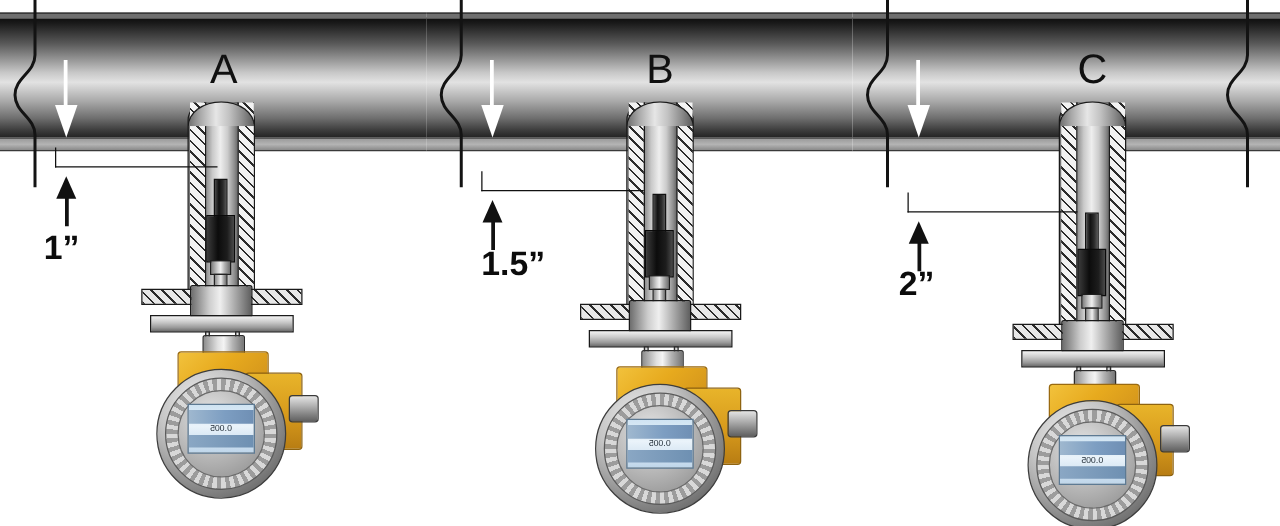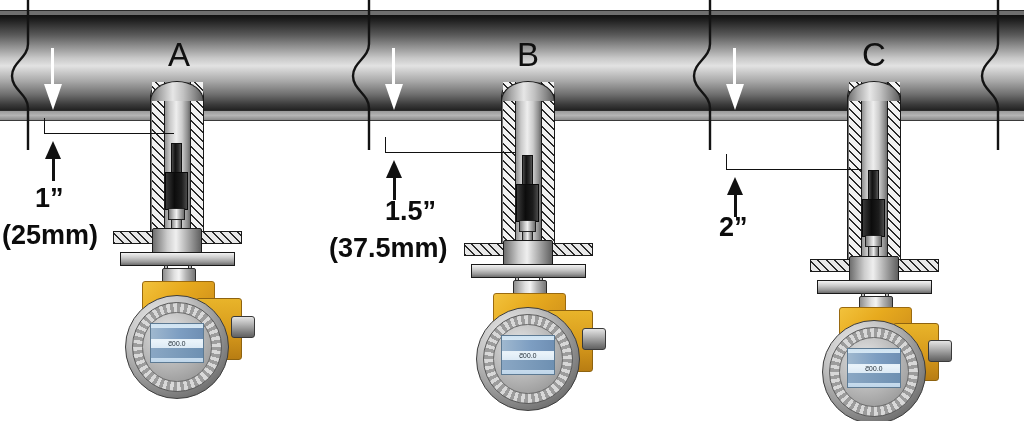--- a/index.html
+++ b/index.html
@@ -411,21 +411,20 @@
       </div>
     </div>
 
     <div class="dim-leader" style="left:44px; top:133px; width:130px;"></div>
     <div class="dim-tick" style="left:44px; top:118px; height:16px;"></div>
     <div class="dim-arrow" style="left:45px; top:141px; height:40px;">
       <div class="a-shaft" style="height:26px;"></div>
       <div class="a-head"></div>
     </div>
     <div class="dim-text dim-inch" style="left:35px; top:183px;">1”</div>
-    <div class="dim-text dim-mm" style="left:2px;  top:220px;">(25mm)</div>
   </div>
 
   <div class="panel" style="left:341px; width:341px;">
 
     <div class="pipe"></div>
     <div class="pipe-top-line"></div>
     <div class="pipe-bottom-band"></div>
 
     <svg class="break-sym" style="left:8px; top:0px;" viewBox="0 0 46 150">
       <path d="M 20 0 L 20 44 C 20 58, 4 62, 4 76 C 4 90, 20 94, 20 108 L 20 150" fill="none" stroke="#131313" stroke-width="2.4"></path>
@@ -473,21 +472,20 @@
       </div>
     </div>
 
     <div class="dim-leader" style="left:44px; top:152px; width:130px;"></div>
     <div class="dim-tick" style="left:44px; top:137px; height:16px;"></div>
     <div class="dim-arrow" style="left:45px; top:160px; height:40px;">
       <div class="a-shaft" style="height:26px;"></div>
       <div class="a-head"></div>
     </div>
     <div class="dim-text dim-inch" style="left:44px; top:196px;">1.5”</div>
-    <div class="dim-text dim-mm" style="left:-12px; top:233px;">(37.5mm)</div>
   </div>
 
   <div class="panel" style="left:682px; width:342px;">
 
     <div class="pipe"></div>
     <div class="pipe-top-line"></div>
     <div class="pipe-bottom-band"></div>
 
     <svg class="break-sym" style="left:8px; top:0px;" viewBox="0 0 46 150">
       <path d="M 20 0 L 20 44 C 20 58, 4 62, 4 76 C 4 90, 20 94, 20 108 L 20 150" fill="none" stroke="#131313" stroke-width="2.4"></path>

